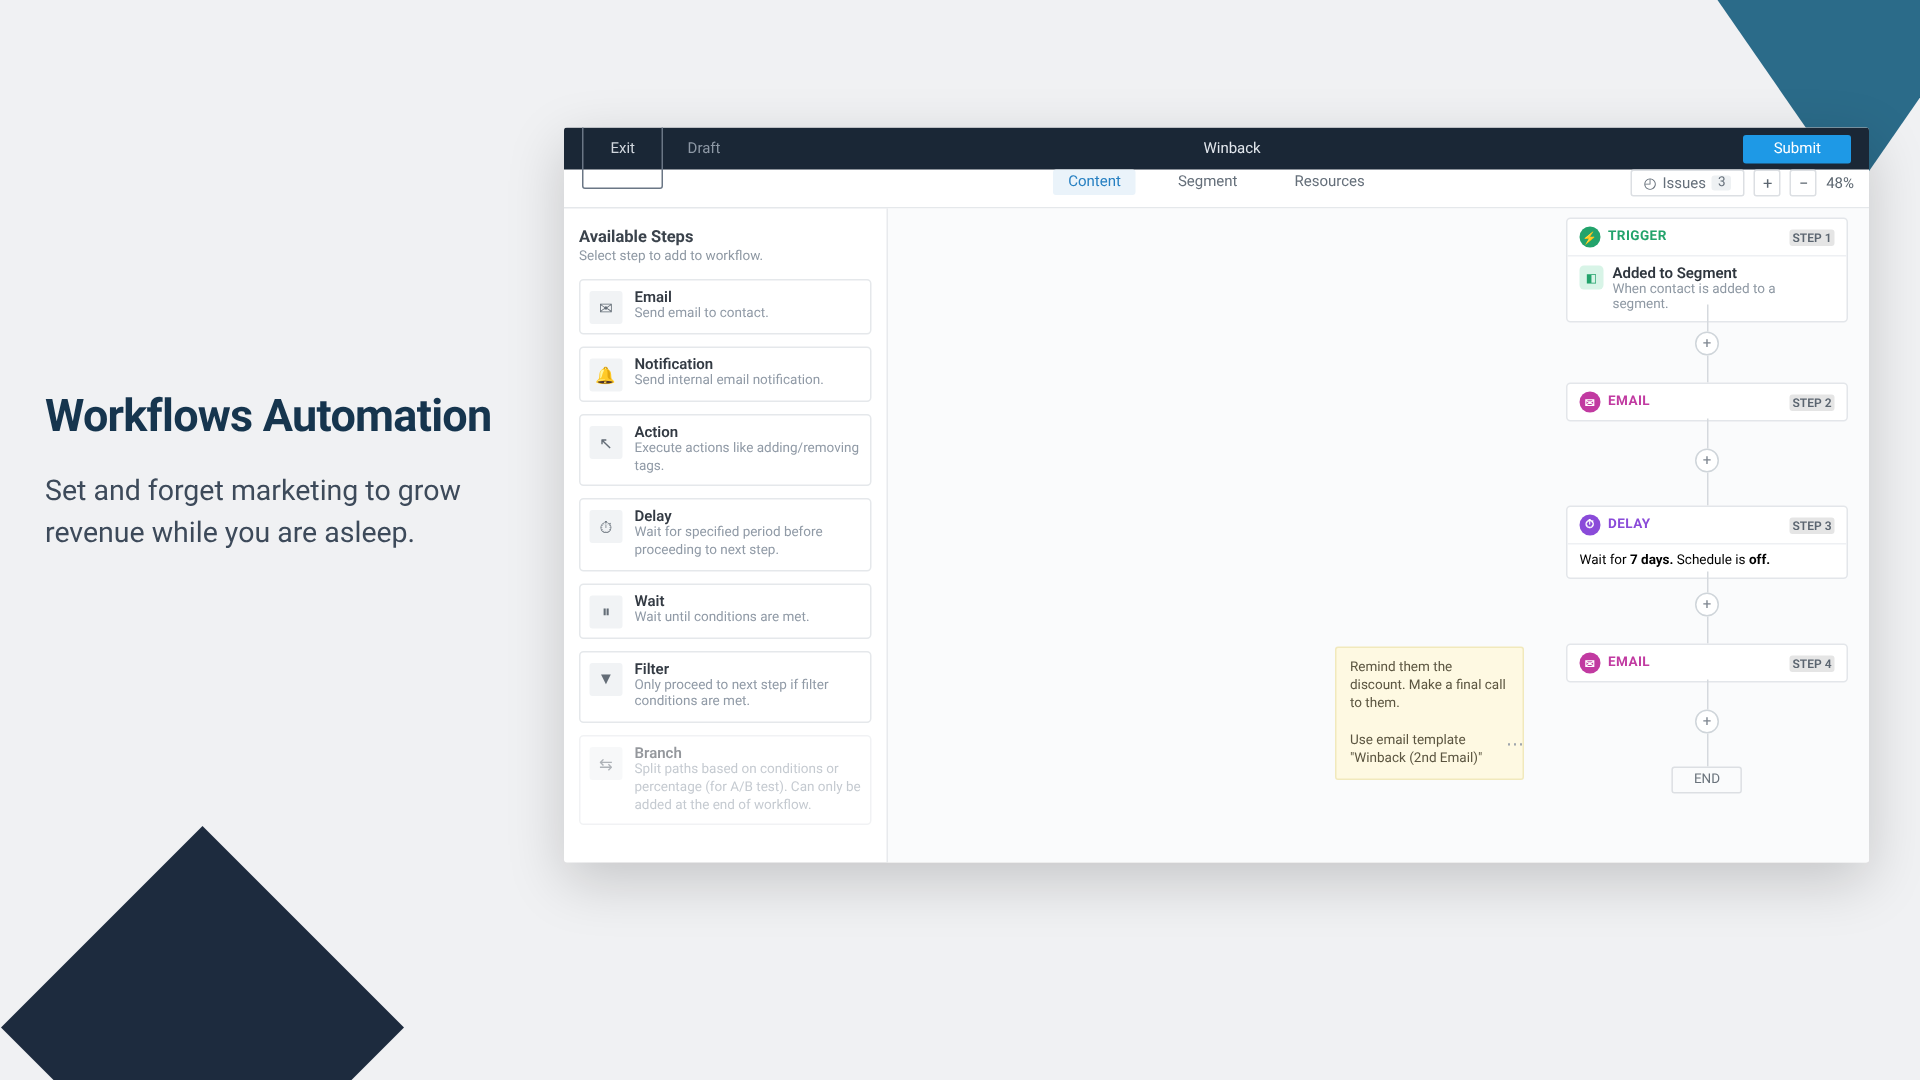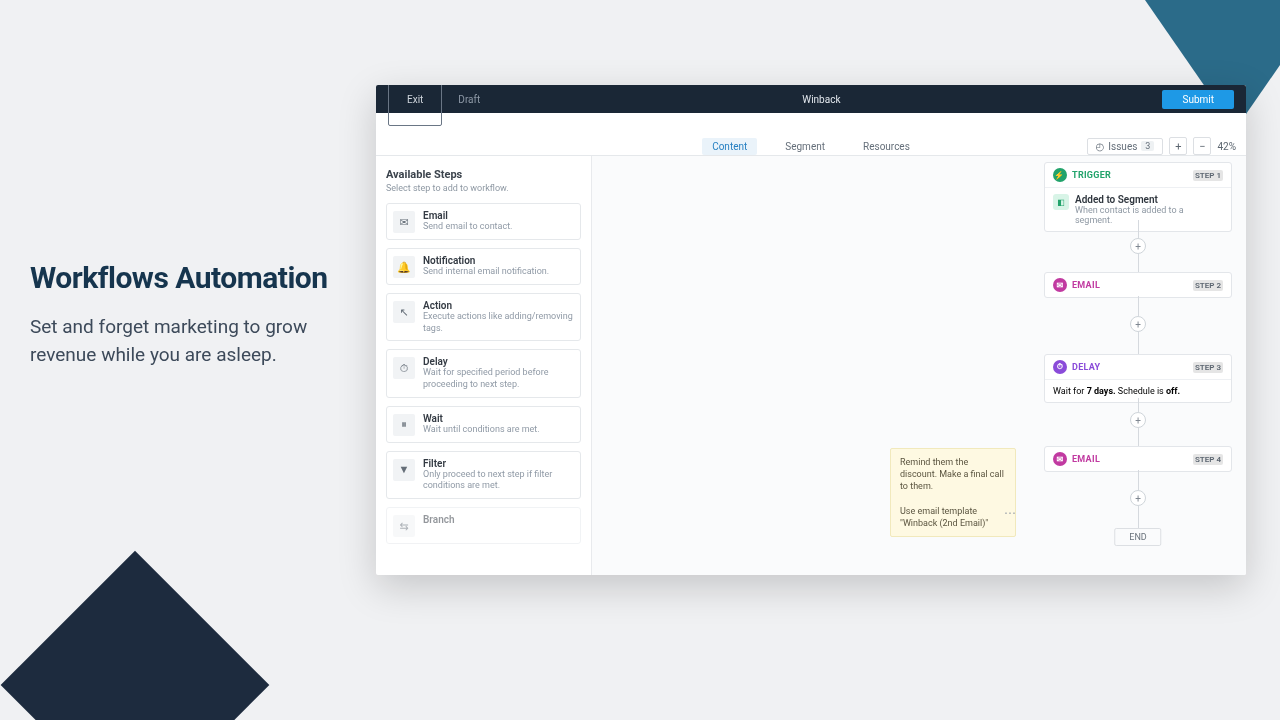--- a/index.html
+++ b/index.html
@@ -8,21 +8,21 @@
 .diamond-bl{position:absolute;left:40px;bottom:-60px;width:190px;height:190px;background:#1d2b3e;transform:rotate(45deg)}
 .marketing{position:absolute;left:30px;top:260px;width:330px}
 .marketing h1{font-size:30px;font-weight:700;color:#16354e;margin-bottom:18px;letter-spacing:-.5px}
 .marketing p{font-size:19px;color:#3d4a5a;line-height:1.45}
 .app{position:absolute;left:376px;top:85px;width:870px;height:490px;background:#fff;box-shadow:0 12px 38px rgba(0,0,0,.18);border-radius:2px;overflow:hidden}
 .topbar{height:28px;background:#1a2736;display:flex;align-items:center;color:#fff;font-size:10px}
 .exit-btn{border:1px solid #6a7685;color:#d0d6dd;padding:20px 18px;margin-left:12px;border-radius:2px;font-size:10px;background:transparent}
 .draft{margin-left:16px;color:#8d98a5}
 .wf-title{flex:1;text-align:center;color:#e2e7ed}
 .submit-btn{background:#1e99e6;color:#fff;border:none;padding:4px 20px;margin-right:12px;border-radius:2px;font-size:10px}
-.subbar{height:43px;border-bottom:1px solid #e5e8eb;display:flex;align-items:flex-end;font-size:10px;color:#656f7a}
+.subbar{height:26px;border-bottom:1px solid #e5e8eb;display:flex;align-items:flex-start;font-size:10px;color:#656f7a}
 .tabs{margin:0 auto;display:flex;gap:18px}
 .tab{padding:3px 10px;border-radius:2px}
 .tab.active{background:#eaf3fa;color:#2780c2}
 .right-tools{position:absolute;right:10px;display:flex;align-items:center;gap:6px}
 .issues-pill{border:1px solid #dcdfe3;padding:2px 8px;border-radius:2px;display:flex;align-items:center;gap:4px}
 .badge{background:#eef1f3;border-radius:2px;padding:0 4px;font-size:9px}
 .sq-btn{border:1px solid #dcdfe3;width:18px;height:18px;display:flex;align-items:center;justify-content:center;border-radius:2px;font-size:11px;color:#5c6670}
 .zoom{font-size:10px;color:#5c6670}
 .body{display:flex;height:calc(100% - 54px)}
 .side{width:216px;border-right:1px solid #e8eaed;padding:12px 10px}
@@ -78,21 +78,21 @@
       <div class="tab">Resources</div>
     </div>
     <div class="right-tools">
       <div class="issues-pill">
         <span>◴</span>
         <span>Issues</span>
         <span class="badge">3</span>
       </div>
       <div class="sq-btn">+</div>
       <div class="sq-btn">−</div>
-      <span class="zoom">42%</span>
+      <span class="zoom">48%</span>
     </div>
   </div>
 
   <div class="body">
     <div class="side">
       <h3>Available Steps</h3>
       <div class="side-sub">Select step to add to workflow.</div>
 
       <div class="step-item">
         <div class="step-icon">✉</div>
@@ -133,20 +133,21 @@
         <div class="step-icon">▼</div>
         <div class="step-text">
             <div class="t">Filter</div>
             <div class="d">Only proceed to next step if filter conditions are met.</div>
           </div>
       </div>
       <div class="step-item disabled">
         <div class="step-icon">⇆</div>
         <div class="step-text">
             <div class="t">Branch</div>
+            <div class="d">Split paths based on conditions or percentage (for A/B test). Can only be added at the end of workflow.</div>
           </div>
       </div>
     </div>
 
     <div class="canvas">
       <div class="lane">
 
         <div class="node" style="top:6px">
           <div class="node-hdr">
             <span class="left">

